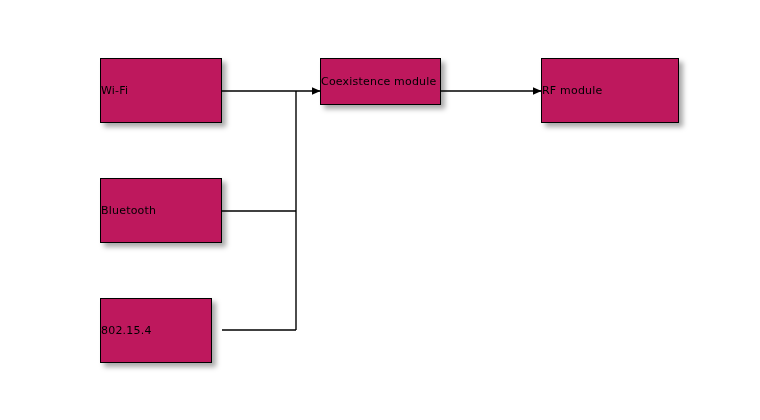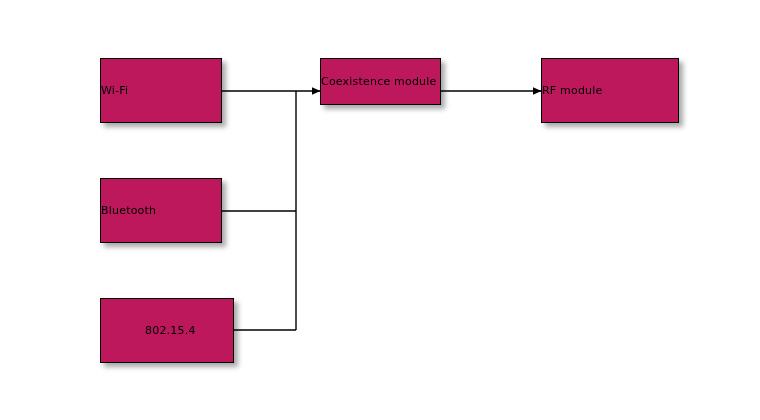--- a/index.html
+++ b/index.html
@@ -40,21 +40,21 @@
   .node-label {
     font-family: "DejaVu Sans", sans-serif;
     font-size: 11px;
     color: #000000;
     line-height: 1;
     white-space: nowrap;
     letter-spacing: 0.2px;
   }
   #node-wifi      { left: 100px; top: 58px;  width: 122px; height: 65px; }
   #node-bluetooth { left: 100px; top: 178px; width: 122px; height: 65px; }
-  #node-802154    { left: 100px; top: 298px; width: 134px; height: 65px; padding-left: 44px; }
+  #node-802154    { left: 100px; top: 298px; width: 112px; height: 65px; }
   #node-coex      { left: 320px; top: 58px;  width: 121px; height: 47px; }
   #node-rf        { left: 541px; top: 58px;  width: 138px; height: 65px; }
 </style>
 </head>
 <body>
 
 <div id="canvas">
 
   <svg id="wire-layer" viewBox="0 0 760 420" width="760" height="420" xmlns="http://www.w3.org/2000/svg">
     <defs>

